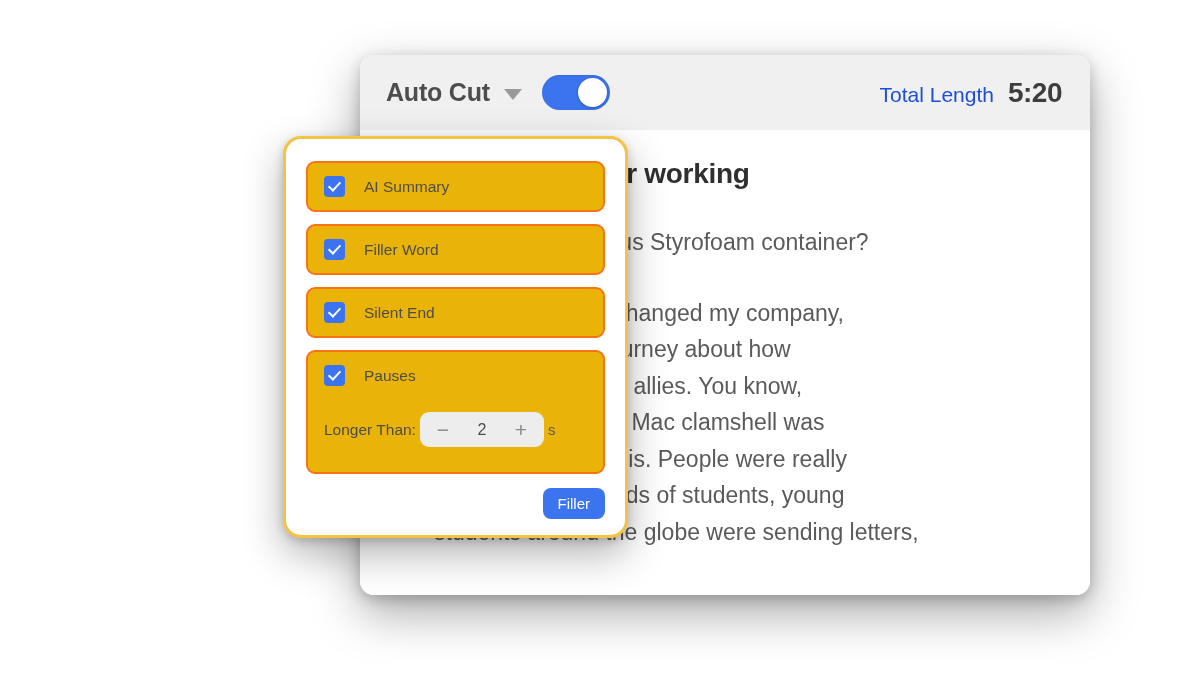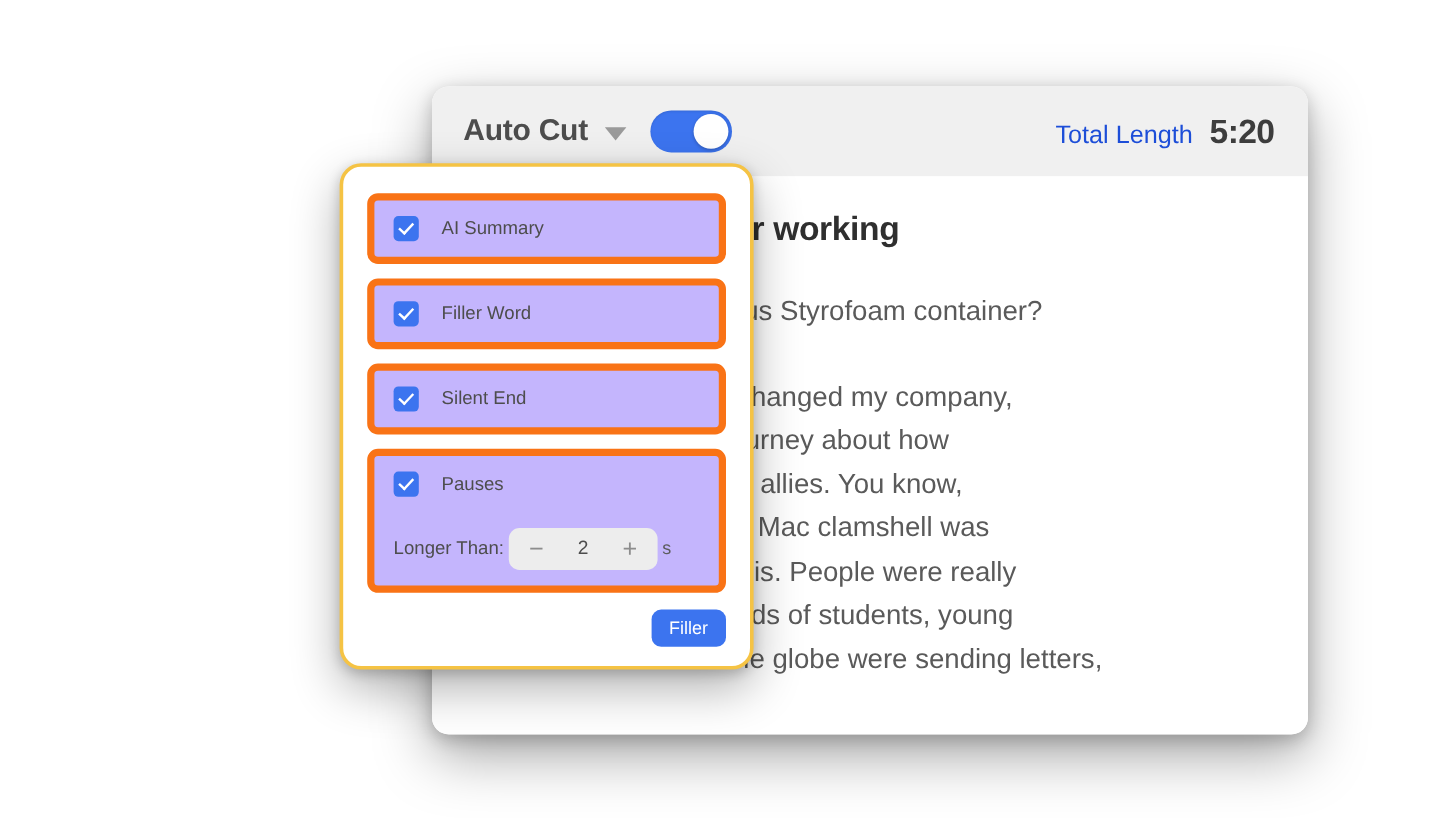--- a/index.html
+++ b/index.html
@@ -16,21 +16,21 @@
     position: relative;
     width: 1200px;
     height: 682px;
     background: #ffffff;
   }
 
   
   #app-window {
     position: absolute;
     left: 360px;
-    top: 72px;
+    top: 55px;
     width: 730px;
     height: 540px;
     background: #ffffff;
     border-radius: 14px;
     box-shadow: 0 18px 48px rgba(0,0,0,0.34), 0 4px 14px rgba(0,0,0,0.20);
     overflow: hidden;
   }
 
   
   #toolbar {
@@ -145,33 +145,33 @@
     background: #ffffff;
     border: 3px solid #f5c344;
     border-radius: 18px;
     padding: 22px 20px 16px 20px;
     box-shadow: 0 16px 40px rgba(0,0,0,0.30), 0 3px 10px rgba(0,0,0,0.18);
   }
 
   .option-row {
     box-sizing: border-box;
     width: 100%;
-    border: 6px solid #f97316;
+    border: 2px solid #f97316;
     border-radius: 9px;
-    background: #c4b5fd;
+    background: #eab308;
     padding: 13px 16px;
     margin-bottom: 12px;
     display: flex;
     align-items: center;
     gap: 19px;
   }
 
   .option-row.pauses {
     display: block;
-    padding-bottom: 13px;
+    padding-bottom: 25px;
     margin-bottom: 0;
   }
   .option-row.pauses .pauses-head {
     display: flex;
     align-items: center;
     gap: 19px;
   }
 
   .checkbox {
     width: 21px;

